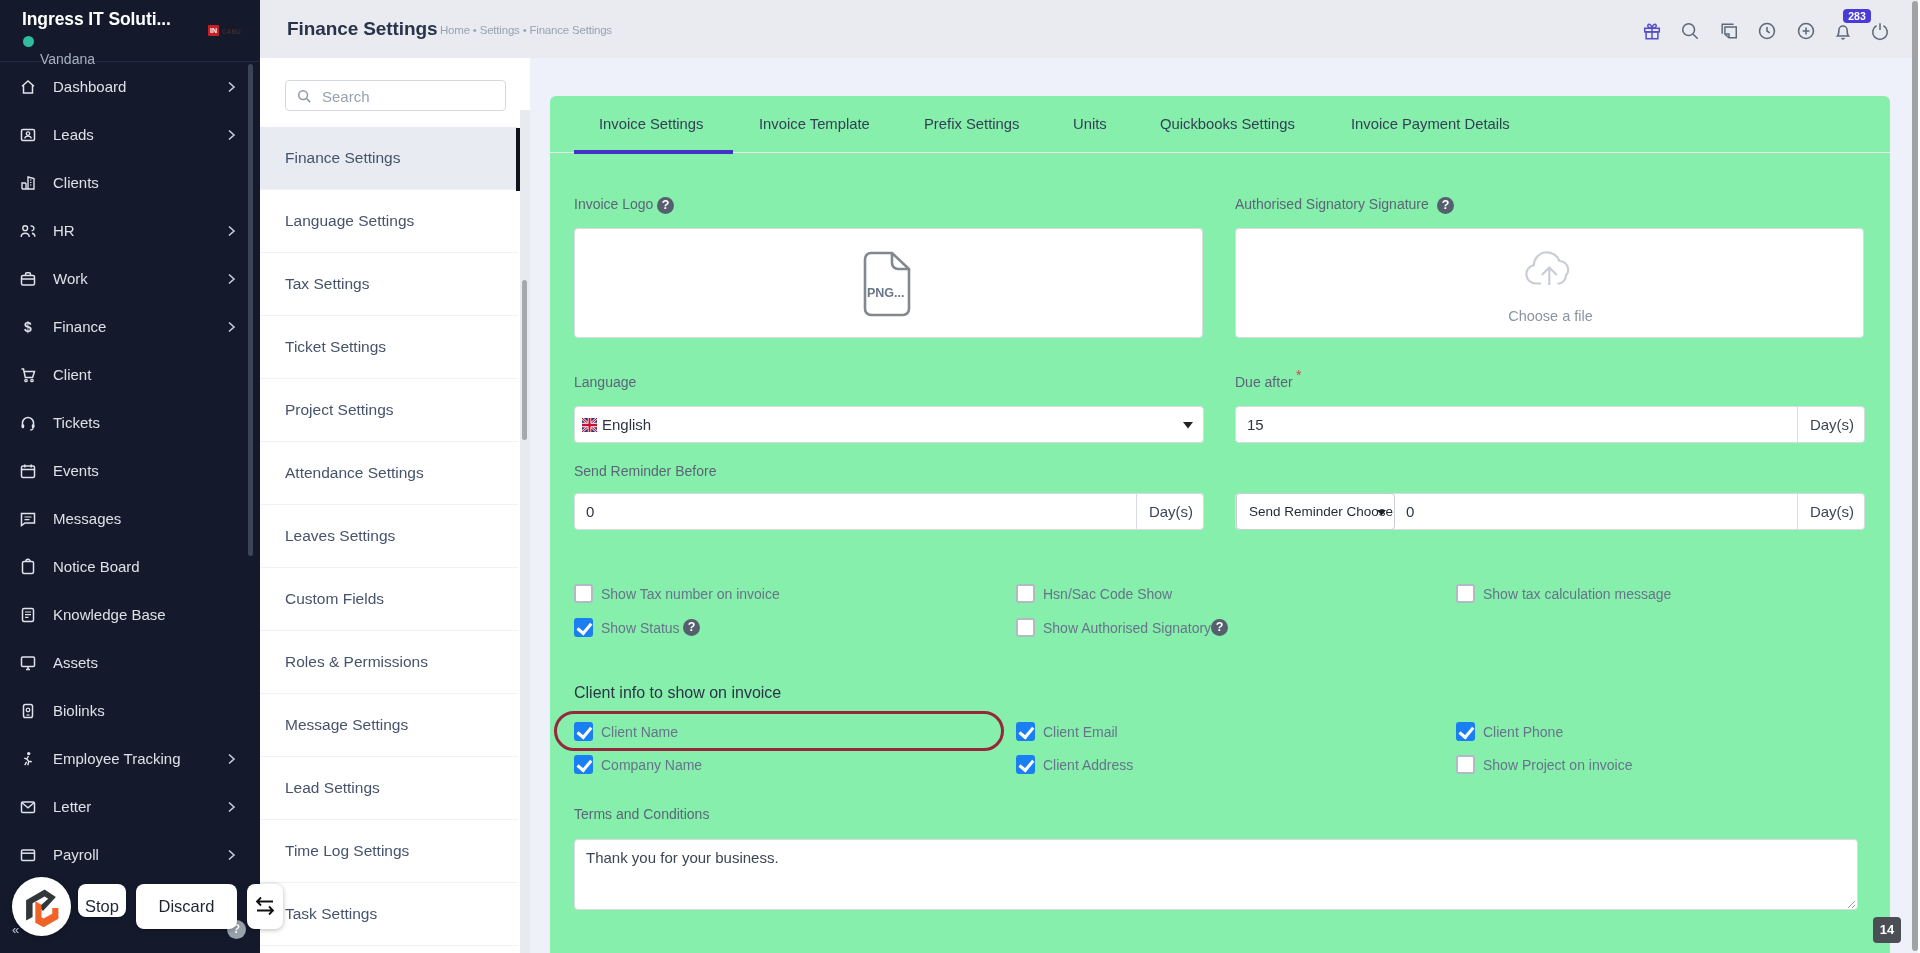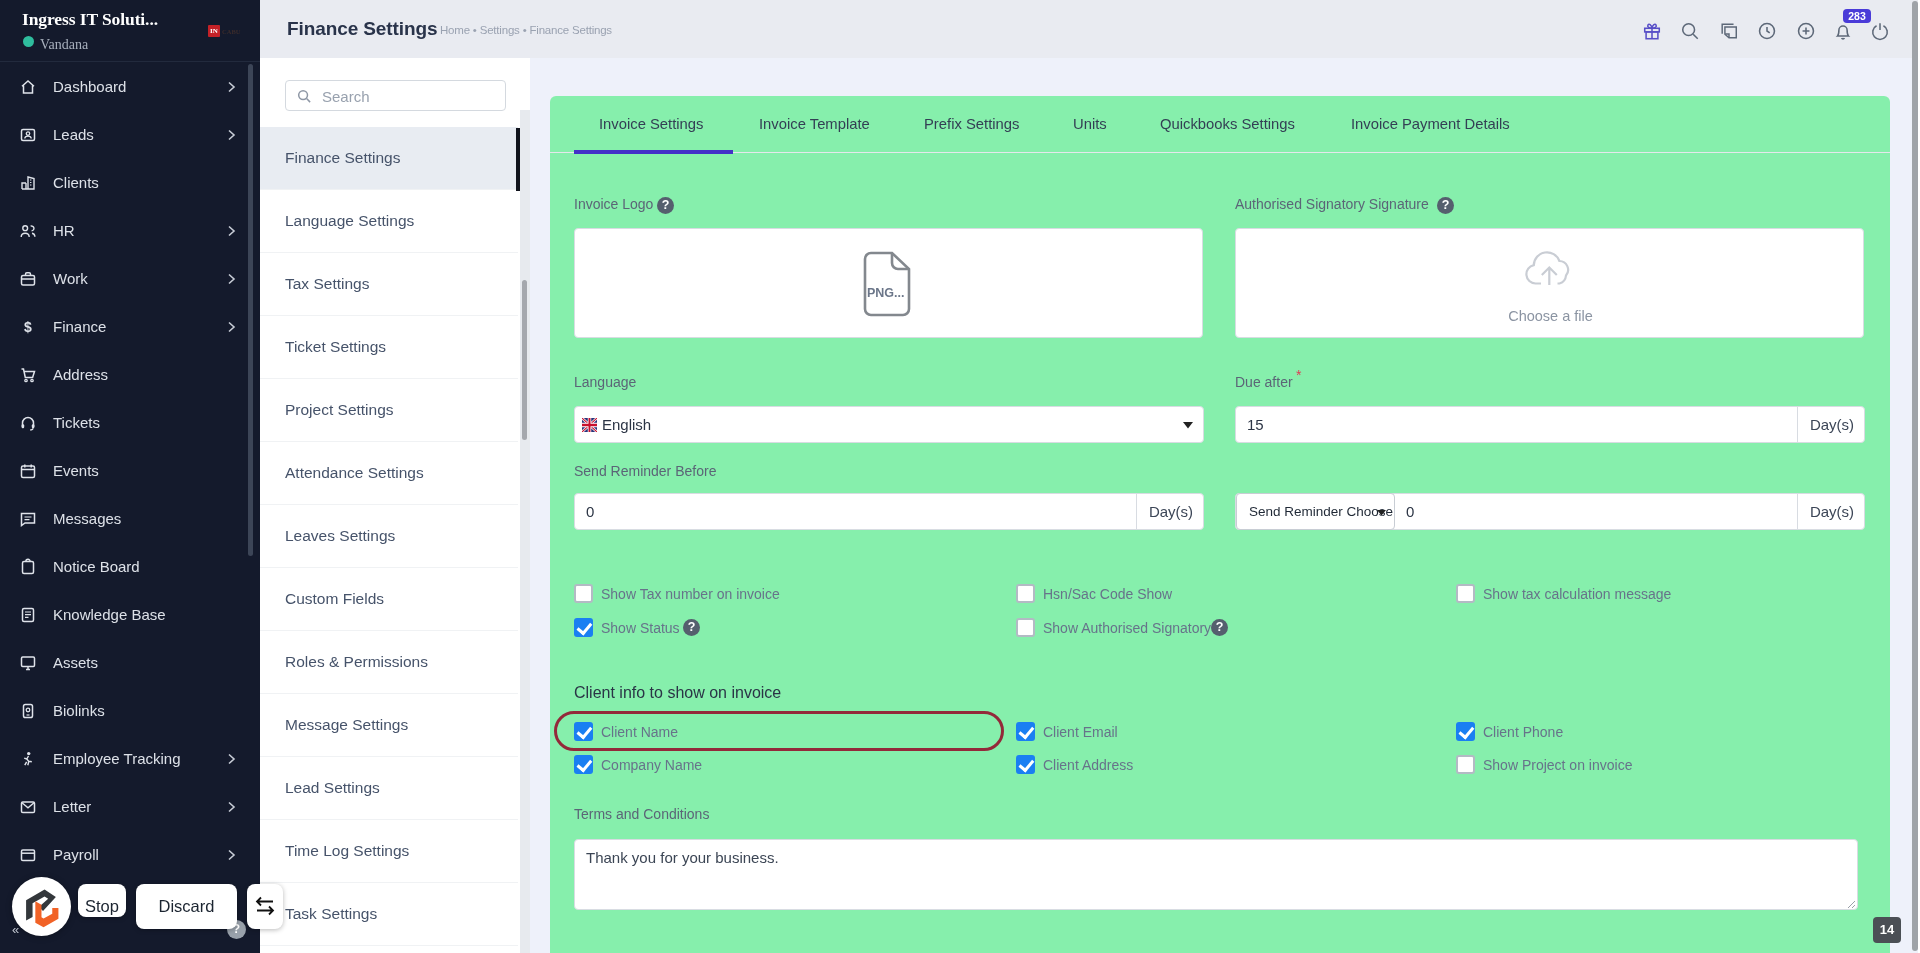--- a/index.html
+++ b/index.html
@@ -1,23 +1,23 @@
 <!DOCTYPE html>
 <html><head>
 <meta charset="utf-8">
 <style>
   * { margin:0; padding:0; box-sizing:border-box; }
   html,body { width:1920px; height:953px; overflow:hidden; font-family:"Liberation Sans", sans-serif; }
   body { position:relative; background:#eef1fa; }
 
   
   #sidebar { position:absolute; left:0; top:0; width:260px; height:953px; background:#141a2c; z-index:5; }
-  #sb-head { position:absolute; left:0; top:0; width:260px; height:62px; border-bottom:1px solid #222a3d;font-family:Liberation Serif, serif; }
+  #sb-head { position:absolute; left:0; top:0; width:260px; height:62px; border-bottom:1px solid #222a3d; }
   #sb-title { position:absolute; left:22px; top:9px; color:#fff; font-size:17.5px; font-weight:bold; letter-spacing:-0.1px; }
-  #sb-sub { position:absolute; left:40px; top:37px; color:#a8b0bd; font-size:14px; }
+  #sb-sub { position:absolute; left:40px; top:51px; color:#a8b0bd; font-size:14px; }
   #sb-dot { position:absolute; left:23px; top:36px; width:11px; height:11px; border-radius:50%; background:#2fbd9e; }
   .nav-item { position:absolute; left:0; width:248px; height:48px; color:#dde1e8; font-size:15px; }
   .nav-item .txt { position:absolute; left:53px; top:15px; }
   #sb-scroll { position:absolute; left:248px; top:64px; width:5px; height:492px; background:#3c4557; border-radius:3px; }
 
   
   #topbar { position:absolute; left:260px; top:0; width:1658px; height:58px; background:#e9ebf1; z-index:4; }
   #pg-title { position:absolute; left:27px; top:18px; font-size:19px; font-weight:bold; letter-spacing:-0.1px; color:#29334a; }
   #crumbs { position:absolute; left:180px; top:24px; font-size:11.5px; letter-spacing:-0.2px; color:#9aa2b1; }
   #badge283 { position:absolute; left:1843px; top:9px; width:28px; height:14px; background:#4a3bd8; color:#fff; font-size:10.5px; font-weight:bold; border-radius:4px; text-align:center; line-height:14px; z-index:6;}
@@ -125,21 +125,21 @@
         <svg style="position:absolute;left:224px;top:17px" width="14" height="14" viewBox="0 0 14 14" fill="none" stroke="#c7ccd6" stroke-width="1.6">
           <path d="M5 2.5 L10 7 L5 11.5"></path>
         </svg>
       </div>
       <div class="nav-item" style="top:351px">
     <svg style="position:absolute;left:19px;top:15px" width="18" height="18" viewBox="0 0 18 18">
           <path d="M2.5 3 H4.5 L6.3 11.5 H13.6 L15.5 5.5 H5" fill="none" stroke="#dfe3ea" stroke-width="1.5"></path>
           <circle cx="7" cy="14.5" r="1.2" fill="none" stroke="#dfe3ea" stroke-width="1.3"></circle>
           <circle cx="13" cy="14.5" r="1.2" fill="none" stroke="#dfe3ea" stroke-width="1.3"></circle>
         </svg>
-    <span class="txt">Address</span>
+    <span class="txt">Client</span>
       </div>
       <div class="nav-item" style="top:399px">
     <svg style="position:absolute;left:19px;top:15px" width="18" height="18" viewBox="0 0 18 18">
           <path d="M3.5 13 V9 a5.5 5.5 0 0 1 11 0 V13" fill="none" stroke="#dfe3ea" stroke-width="1.5"></path>
           <rect x="2.6" y="10.3" width="2.6" height="4" rx="1.2" fill="#dfe3ea"></rect>
           <rect x="12.8" y="10.3" width="2.6" height="4" rx="1.2" fill="#dfe3ea"></rect>
           <path d="M14 14.3 c0 1.2-1.5 1.7-3 1.7" fill="none" stroke="#dfe3ea" stroke-width="1.2"></path>
         </svg>
     <span class="txt">Tickets</span>
       </div>

